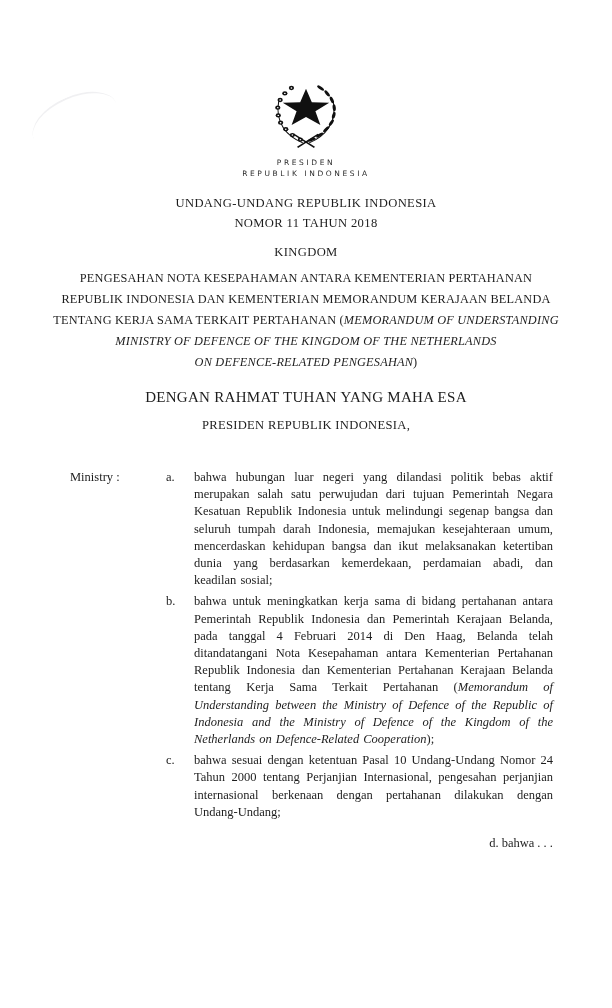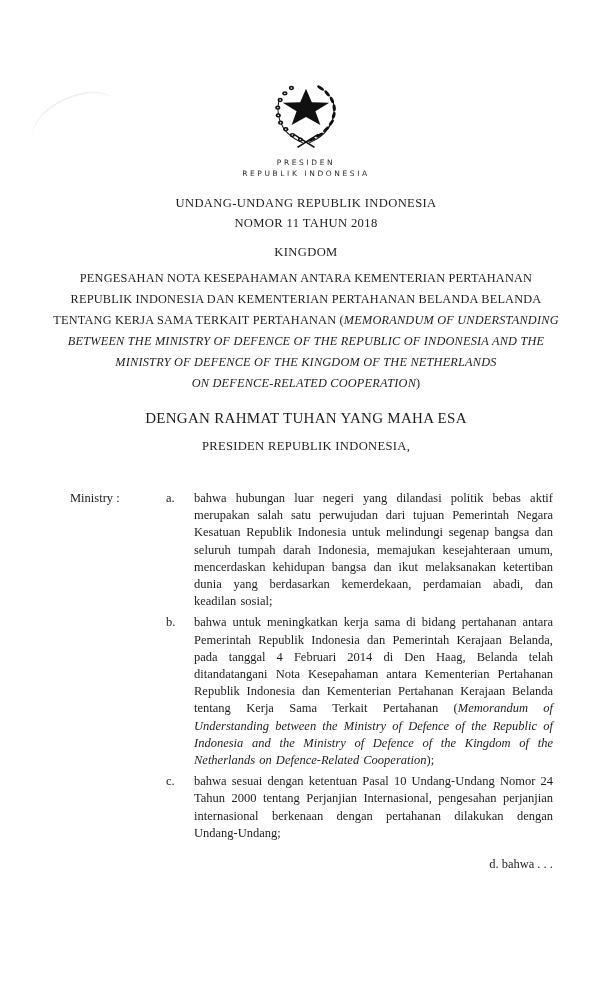--- a/index.html
+++ b/index.html
@@ -136,25 +136,24 @@
   </header>
 
   <div class="doc-title full-center">
     <div class="title-line">UNDANG-UNDANG REPUBLIK INDONESIA</div>
     <div class="title-line">NOMOR 11 TAHUN 2018</div>
     <div class="title-line tentang">KINGDOM</div>
   </div>
 
   <div class="subject full-center">
     <div class="s-line">PENGESAHAN NOTA KESEPAHAMAN ANTARA KEMENTERIAN PERTAHANAN</div>
-    <div class="s-line">REPUBLIK INDONESIA DAN KEMENTERIAN PERTAHANAN BELANDA BELANDA</div>
+    <div class="s-line">REPUBLIK INDONESIA DAN KEMENTERIAN MEMORANDUM KERAJAAN BELANDA</div>
     <div class="s-line"><span>TENTANG KERJA SAMA TERKAIT PERTAHANAN (</span><span class="it">MEMORANDUM OF UNDERSTANDING</span></div>
-    <div class="s-line it">BETWEEN THE MINISTRY OF DEFENCE OF THE REPUBLIC OF INDONESIA AND THE</div>
     <div class="s-line it">MINISTRY OF DEFENCE OF THE KINGDOM OF THE NETHERLANDS</div>
-    <div class="s-line"><span class="it">ON DEFENCE-RELATED COOPERATION</span><span>)</span></div>
+    <div class="s-line"><span class="it">ON DEFENCE-RELATED PENGESAHAN</span><span>)</span></div>
   </div>
 
   <div class="preamble full-center">
     <div class="preamble-rahmat">DENGAN RAHMAT TUHAN YANG MAHA ESA</div>
     <div class="preamble-presiden">PRESIDEN REPUBLIK INDONESIA,</div>
   </div>
 
   <section class="considerations">
     <div class="cons-row">
       <div class="cons-label">Ministry :</div>

